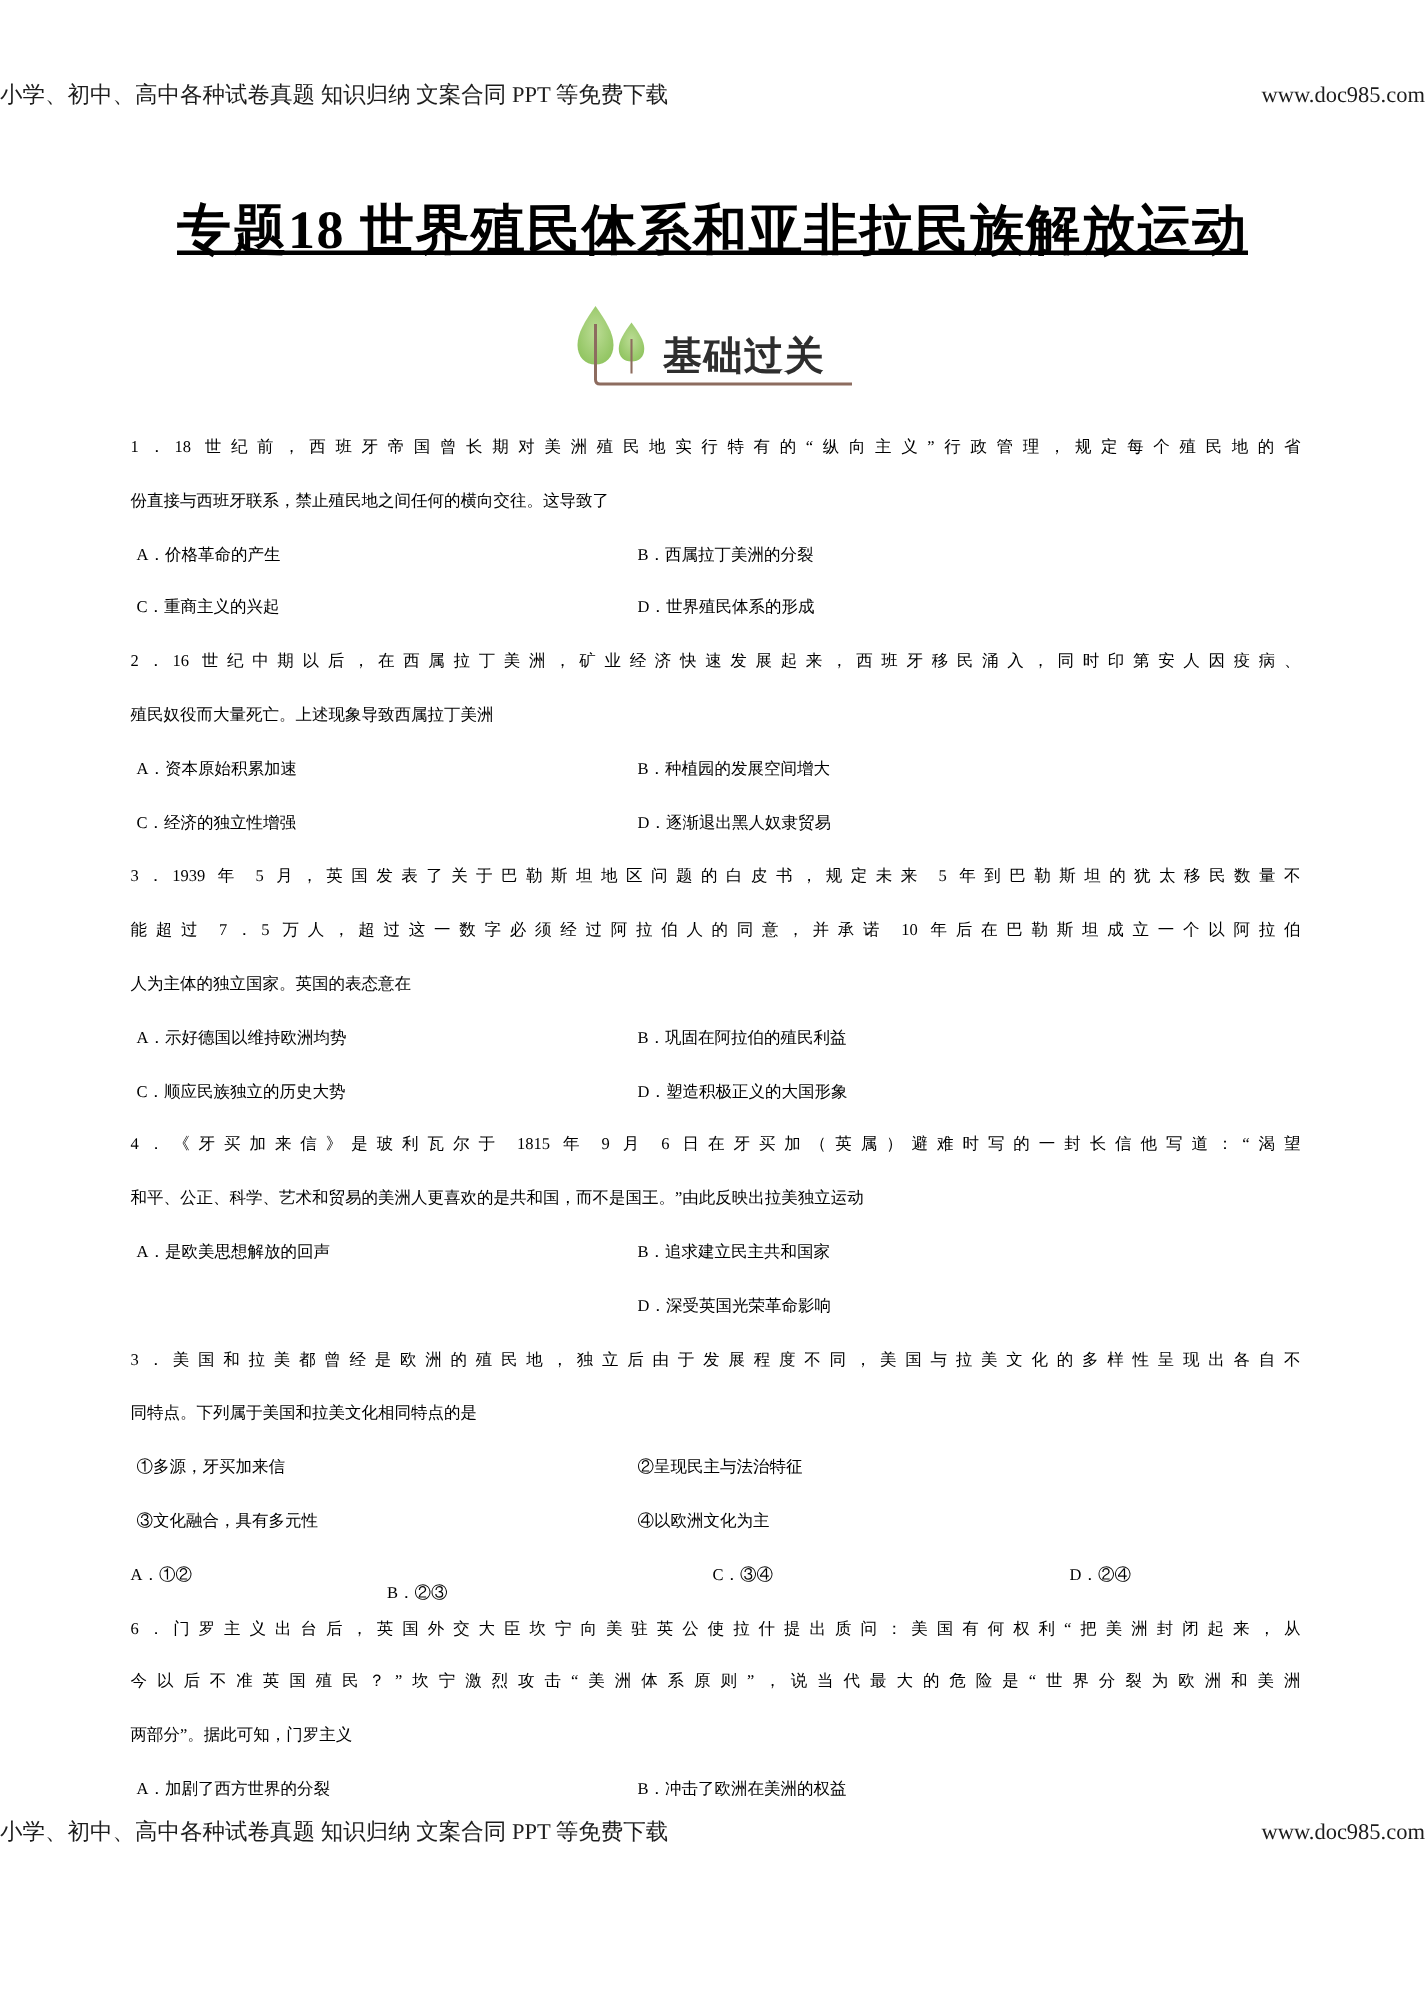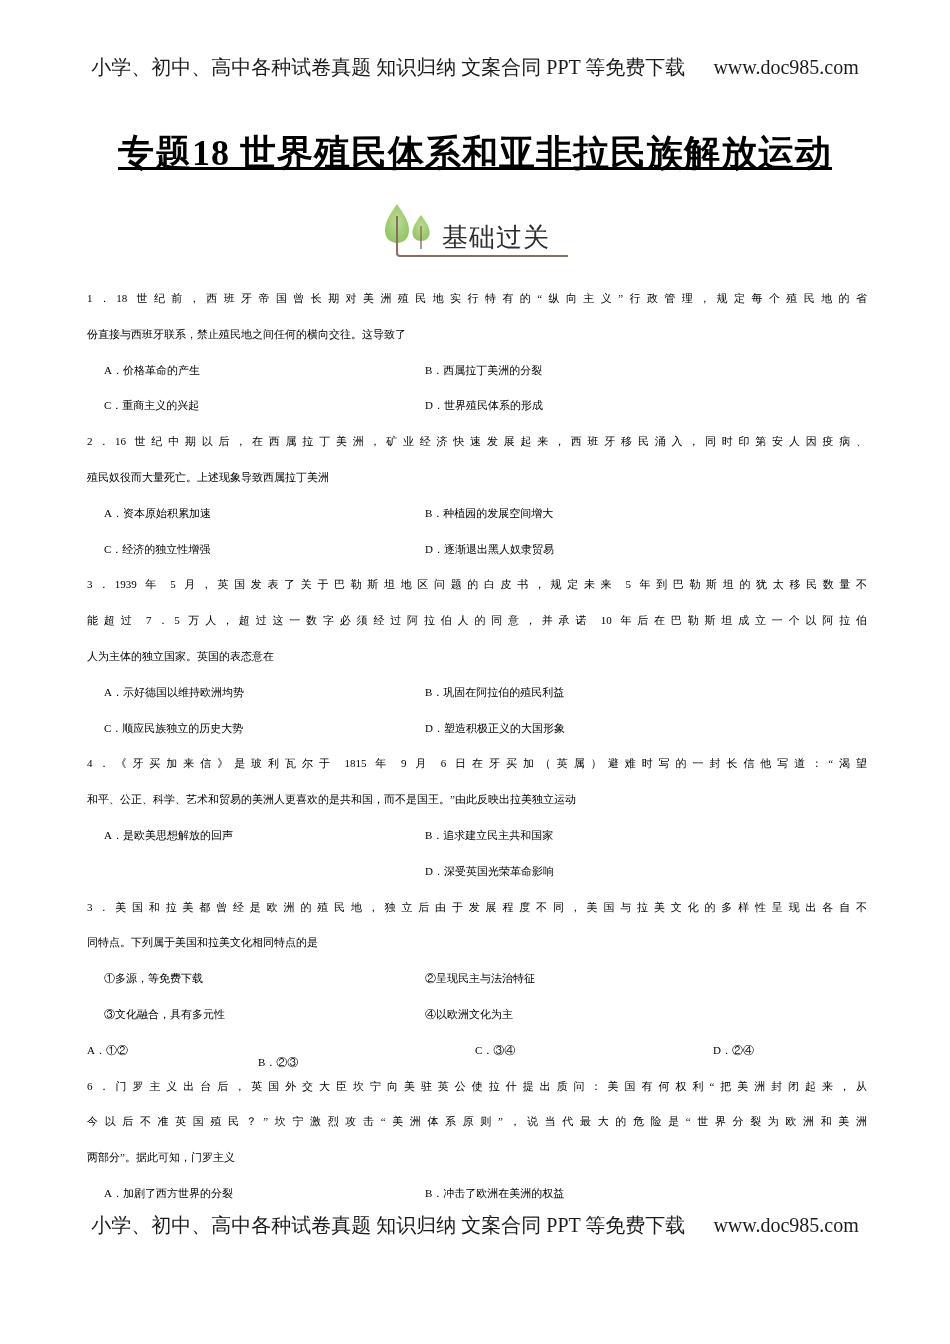--- a/index.html
+++ b/index.html
@@ -8,50 +8,50 @@
     width:950px;height:1344px;
     background:#ffffff;
     margin:0 auto;
     overflow:hidden;
     font-family:"Liberation Serif","DejaVu Serif",serif;
     color:#000;
   }
   
   .strip{
     position:absolute;left:0;width:950px;
-    display:flex;justify-content:center;align-items:baseline;
-    font-size:20px;color:#1c1c1c;white-space:nowrap;
+    display:flex;justify-content:space-between;align-items:baseline;
+    font-size:15px;color:#1c1c1c;white-space:nowrap;
   }
   .strip .gap{display:inline-block;width:28px;}
   .hdr{top:54px;}
   .ftr{top:1212px;}
   
   .title{
     position:absolute;top:129px;left:0;width:950px;
     text-align:center;
     font-size:36px;font-weight:bold;letter-spacing:1px;
     color:#000;
     text-decoration:underline;
   }
   
   .badge-svg{position:absolute;left:381px;top:202px;}
   .badge-label{
     position:absolute;left:442px;top:221px;
     font-family:"Liberation Sans","DejaVu Sans",sans-serif;
-    font-size:26px;font-weight:normal;letter-spacing:1px;
+    font-size:26px;font-weight:bold;letter-spacing:1px;
     color:#2e2e2e;line-height:32px;
   }
   
   .content{
     position:absolute;top:281px;left:87px;width:780px;
     font-size:11px;line-height:35.8px;
   }
   .line{height:35.8px;position:relative;}
   .fill{text-align:justify;text-align-last:justify;}
-  .row .c1{position:absolute;left:17px;top:0;white-space:nowrap;}
+  .row .c1{position:absolute;left:4px;top:0;white-space:nowrap;}
   .row .c2{position:absolute;left:338px;top:0;white-space:nowrap;}
   .choices .o1{position:absolute;left:0;top:0;white-space:nowrap;}
   .choices .o2{position:absolute;left:171px;top:12px;white-space:nowrap;}
   .choices .o3{position:absolute;left:388px;top:0;white-space:nowrap;text-align:right;}
   .choices .o4{position:absolute;left:626px;top:0;white-space:nowrap;}
 </style>
 </head>
 <body>
 
 <div class="page">
@@ -124,21 +124,21 @@
       <span class="c1">A．是欧美思想解放的回声</span>
       <span class="c2">B．追求建立民主共和国家</span>
     </div>
     <div class="line row">
       <span class="c2">D．深受英国光荣革命影响</span>
     </div>
 
     <div class="line fill">3．美国和拉美都曾经是欧洲的殖民地，独立后由于发展程度不同，美国与拉美文化的多样性呈现出各自不</div>
     <div class="line">同特点。下列属于美国和拉美文化相同特点的是</div>
     <div class="line row">
-      <span class="c1">①多源，等免费下载</span>
+      <span class="c1">①多源，牙买加来信</span>
       <span class="c2">②呈现民主与法治特征</span>
     </div>
     <div class="line row">
       <span class="c1">③文化融合，具有多元性</span>
       <span class="c2">④以欧洲文化为主</span>
     </div>
     <div class="line choices">
       <span class="o1">A．①②</span>
       <span class="o2">B．②③</span>
       <span class="o3">C．③④</span>

